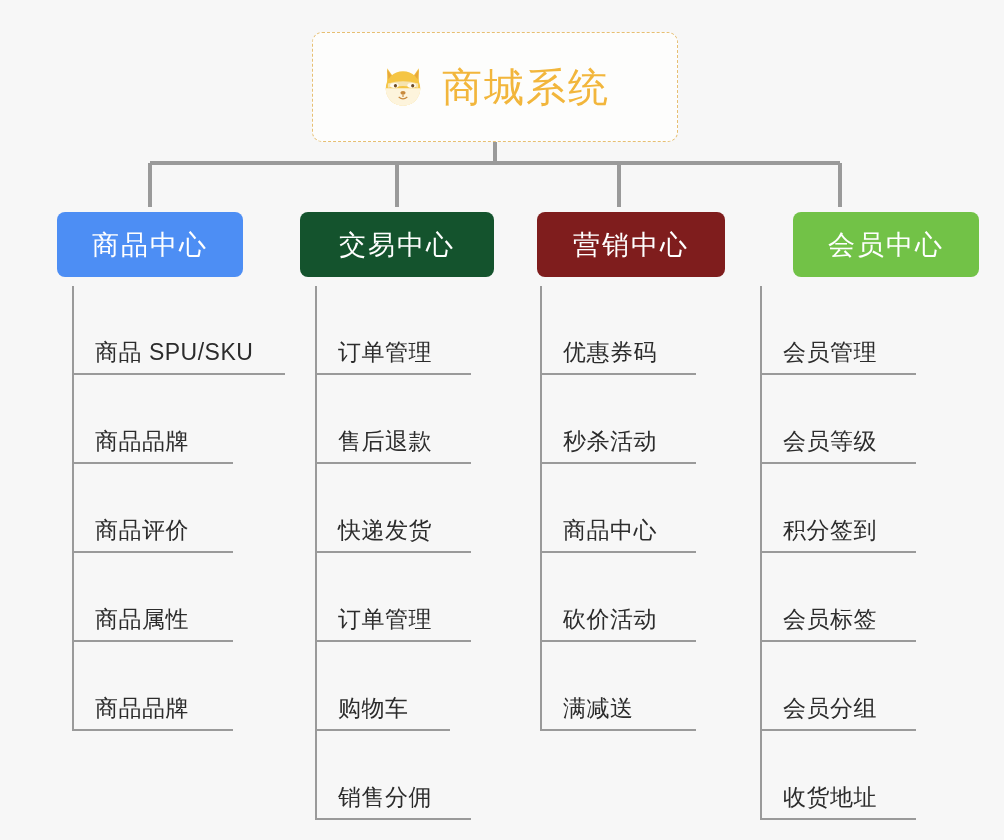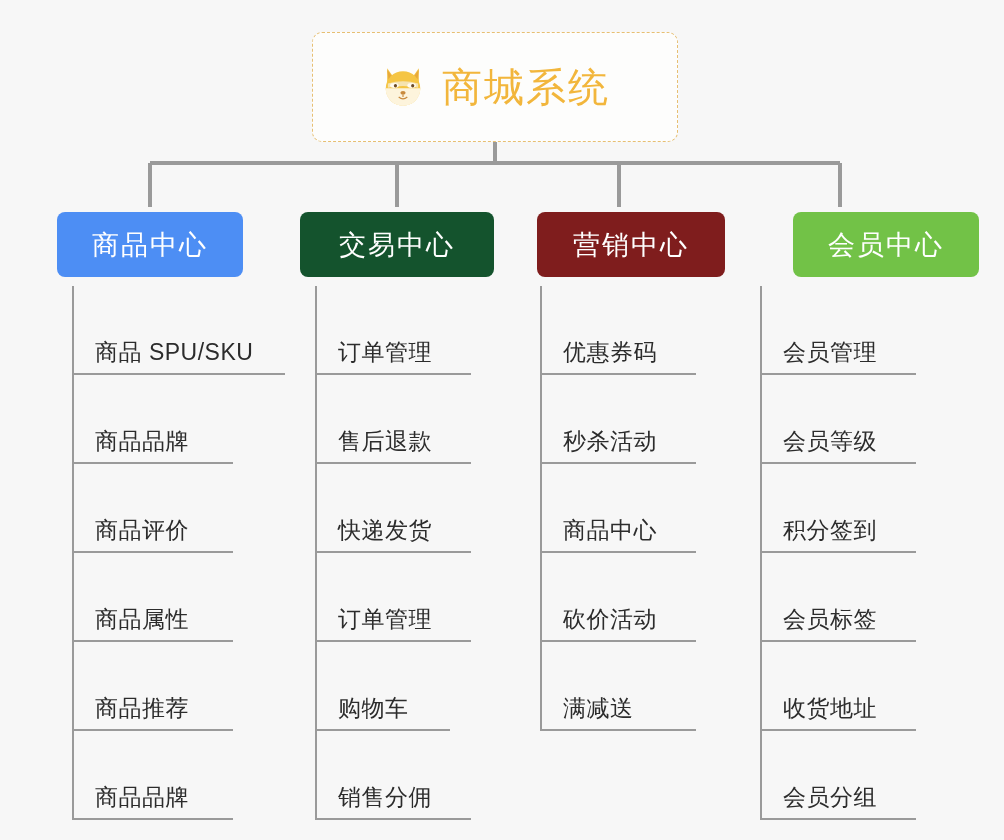--- a/index.html
+++ b/index.html
@@ -189,23 +189,20 @@
       <div class="leaf-item">
           <span class="leaf-label">商品品牌</span>
         </div>
       <div class="leaf-item">
           <span class="leaf-label">商品评价</span>
         </div>
       <div class="leaf-item">
           <span class="leaf-label">商品属性</span>
         </div>
       <div class="leaf-item">
-          <span class="leaf-label">商品推荐</span>
-        </div>
-      <div class="leaf-item">
           <span class="leaf-label">商品品牌</span>
         </div>
     </div>
   </div>
 
   <div class="branch" id="branch-trade">
     <div class="branch-box">
       <span>交易中心</span>
     </div>
     <div class="leaf-list">
@@ -267,21 +264,21 @@
       <div class="leaf-item">
           <span class="leaf-label">会员等级</span>
         </div>
       <div class="leaf-item">
           <span class="leaf-label">积分签到</span>
         </div>
       <div class="leaf-item">
           <span class="leaf-label">会员标签</span>
         </div>
       <div class="leaf-item">
+          <span class="leaf-label">会员分组</span>
+        </div>
+      <div class="leaf-item">
           <span class="leaf-label">收货地址</span>
         </div>
-      <div class="leaf-item">
-          <span class="leaf-label">会员分组</span>
-        </div>
     </div>
   </div>
 
 </div>
 
 </body></html>

